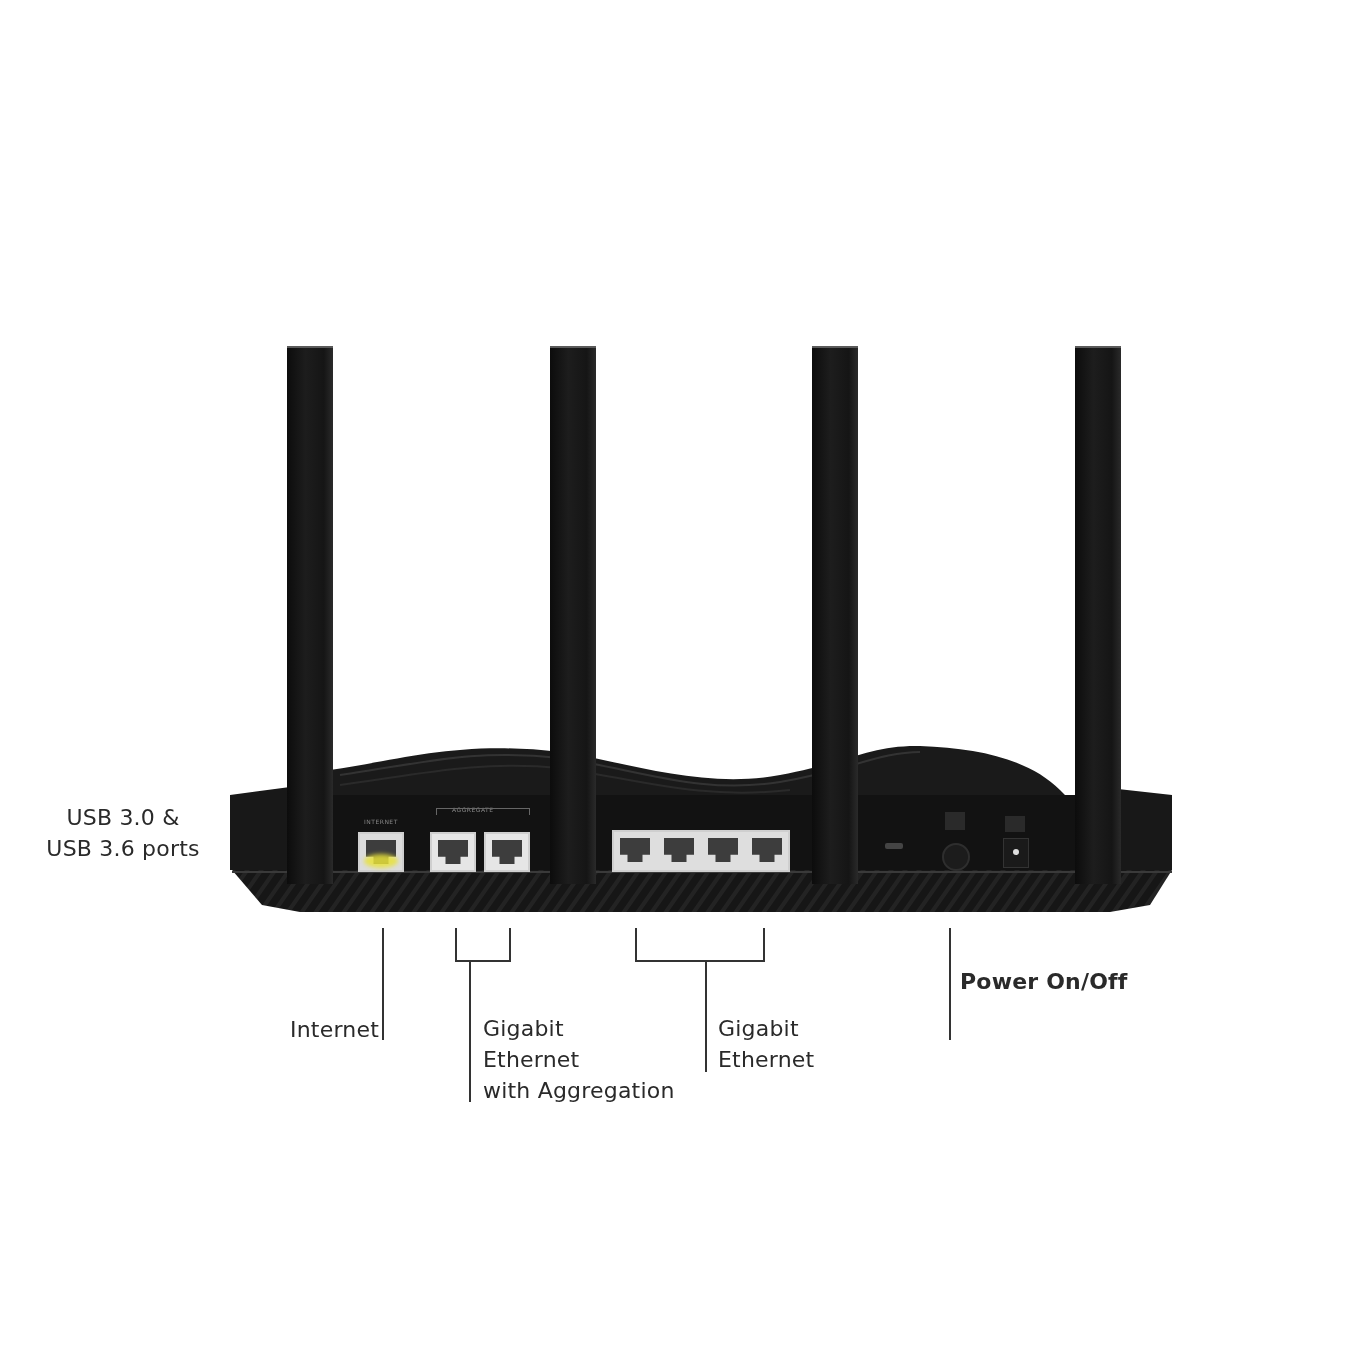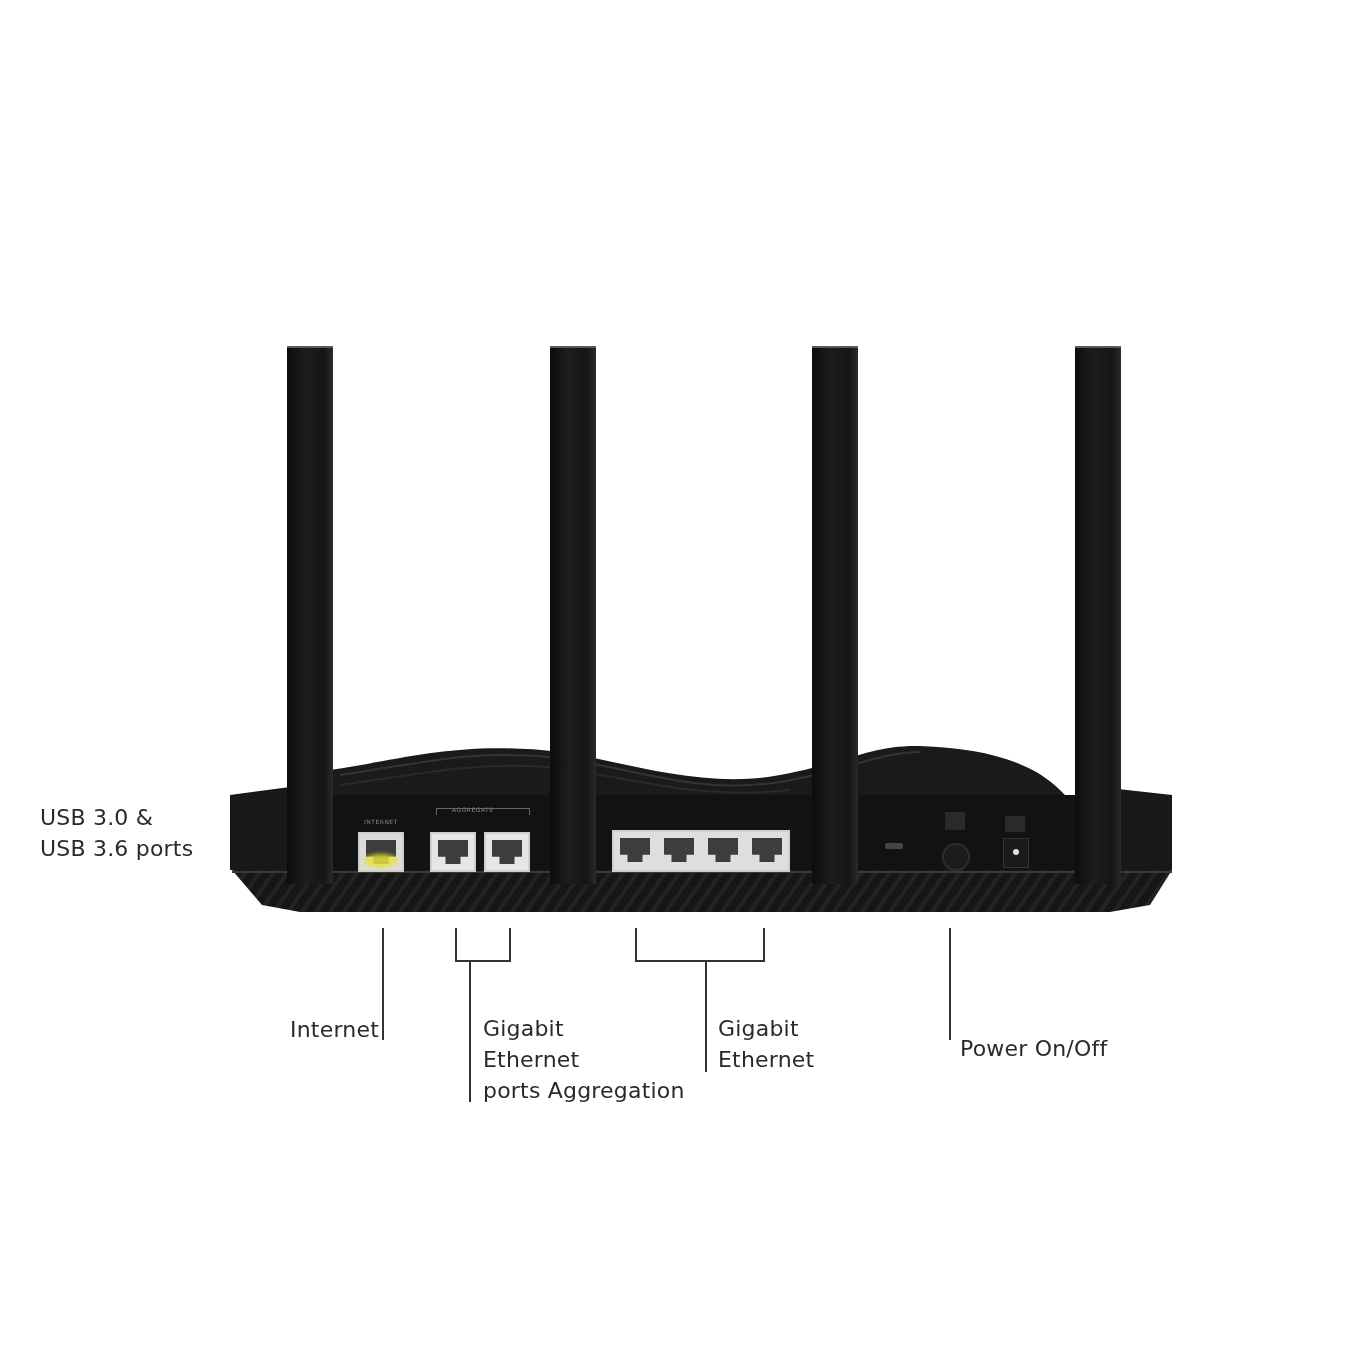--- a/index.html
+++ b/index.html
@@ -62,41 +62,41 @@
 <div class="port" style="left:702px;top:832px;width:44px;border:none;background:transparent;"></div>
 <div class="port" style="left:746px;top:832px;width:44px;border:none;background:transparent;"></div>
 
 <div class="abs" style="left:885px;top:843px;width:18px;height:6px;background:#444;border-radius:2px;"></div>
 <div class="abs" style="left:942px;top:843px;width:24px;height:24px;background:#1c1c1c;border:2px solid #2e2e2e;border-radius:50%;"></div>
 <div class="abs" style="left:945px;top:812px;width:20px;height:18px;background:#3a3a3a;opacity:.6;"></div>
 <div class="abs" style="left:1003px;top:838px;width:24px;height:28px;background:#1a1a1a;border:1px solid #333;"></div>
 <div class="abs" style="left:1013px;top:849px;width:6px;height:6px;background:#ddd;border-radius:50%;"></div>
 <div class="abs" style="left:1005px;top:816px;width:20px;height:16px;background:#3a3a3a;opacity:.6;"></div>
 
-<div class="label" style="left:40px;top:802px;width:166px;text-align:left;">
+<div class="label" style="left:40px;top:802px;width:166px;text-align:center;">
   <div>USB 3.0 &amp;</div>
   <div>USB 3.6 ports</div>
 </div>
 
 <div class="vline" style="left:382px;top:928px;height:112px;"></div>
 <div class="label" style="left:290px;top:1014px;">Internet</div>
 
 <div class="vline" style="left:455px;top:928px;height:34px;"></div>
 <div class="vline" style="left:509px;top:928px;height:34px;"></div>
 <div class="hline" style="left:455px;top:960px;width:56px;"></div>
 <div class="vline" style="left:469px;top:960px;height:142px;"></div>
 <div class="label" style="left:483px;top:1013px;">
   <div>Gigabit</div>
   <div>Ethernet</div>
-  <div>ports Aggregation</div>
+  <div>with Aggregation</div>
 </div>
 
 <div class="vline" style="left:635px;top:928px;height:34px;"></div>
 <div class="vline" style="left:763px;top:928px;height:34px;"></div>
 <div class="hline" style="left:635px;top:960px;width:130px;"></div>
 <div class="vline" style="left:705px;top:960px;height:112px;"></div>
 <div class="label" style="left:718px;top:1013px;">
   <div>Gigabit</div>
   <div>Ethernet</div>
 </div>
 
 <div class="vline" style="left:949px;top:928px;height:112px;"></div>
-<div class="label" style="left:960px;top:1033px;">Power On/Off</div>
+<div class="label" style="left:960px;top:966px;font-weight:bold;">Power On/Off</div>
 
 </body></html>

